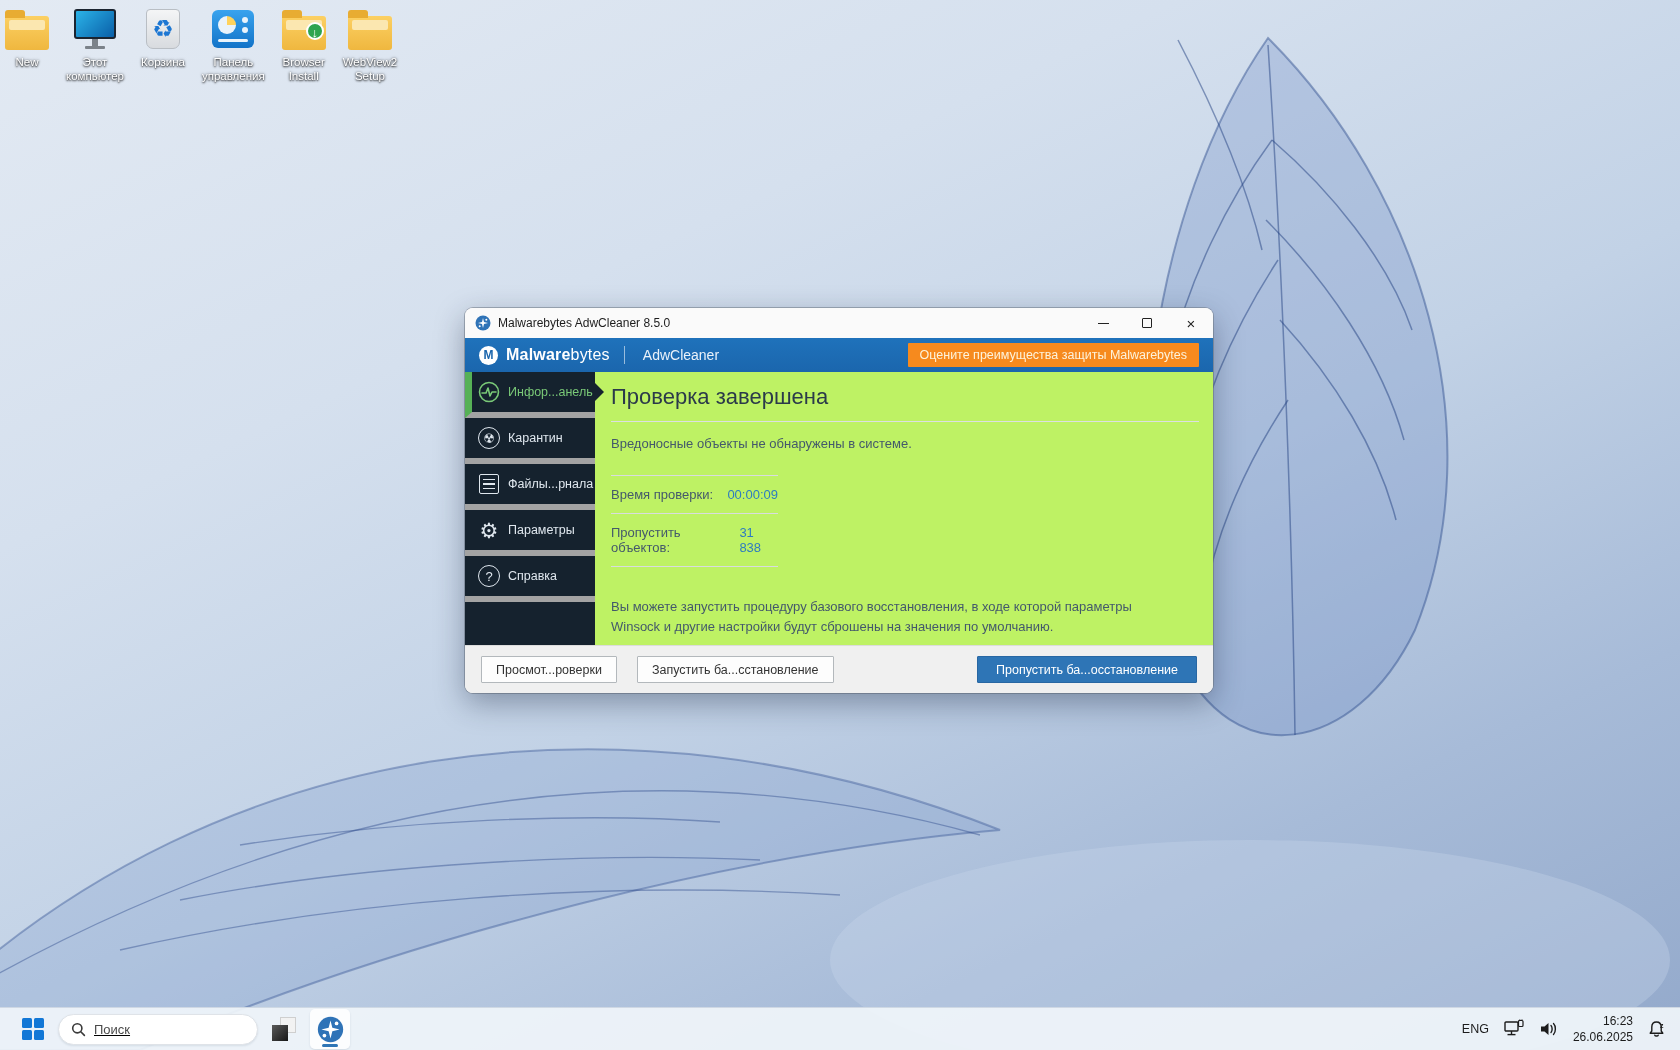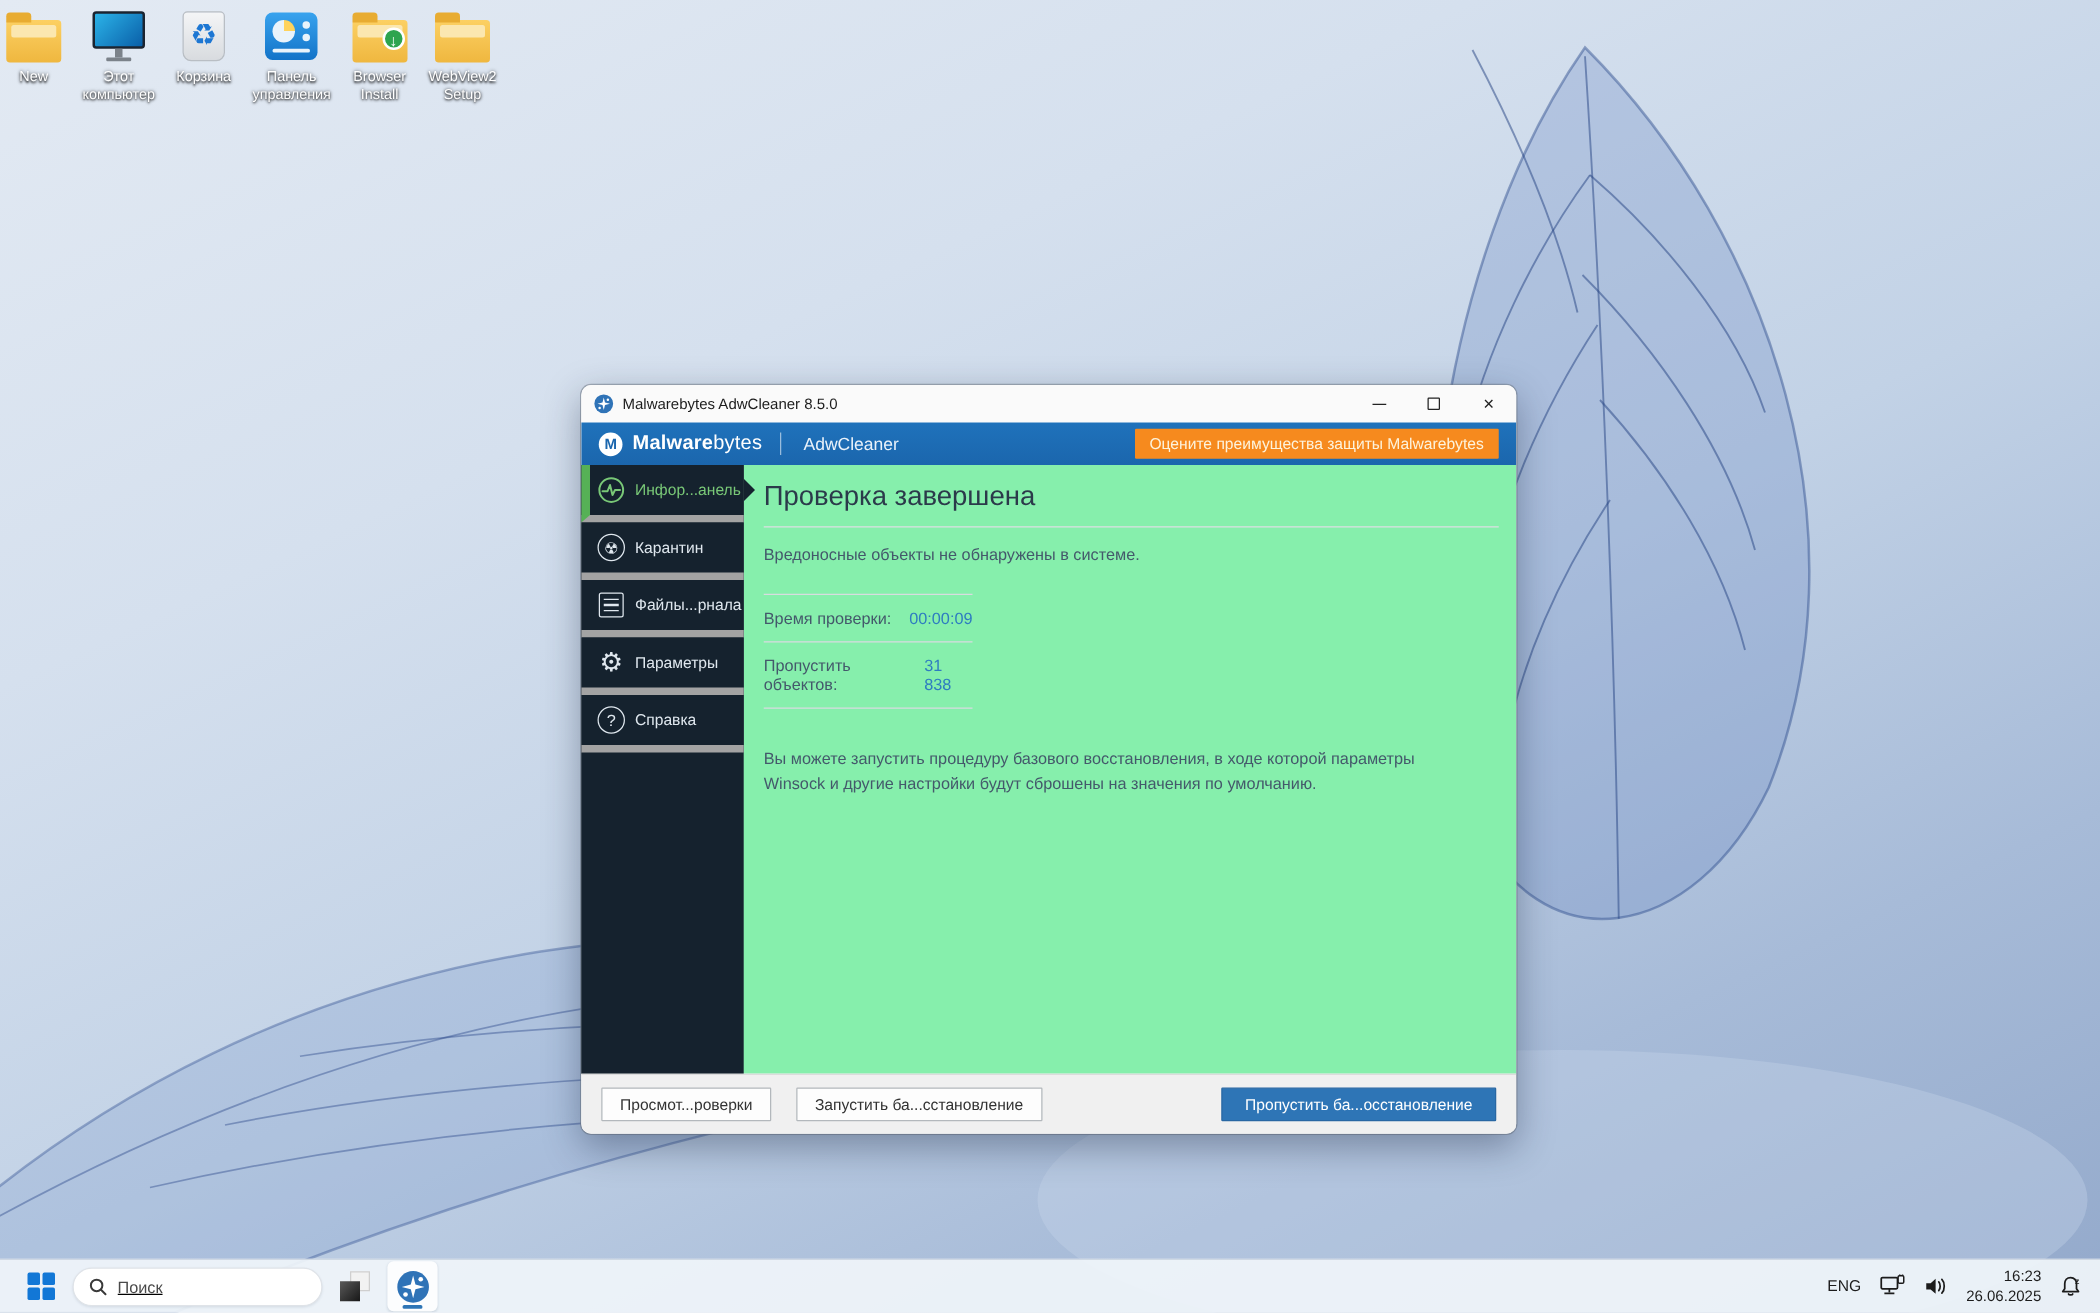--- a/index.html
+++ b/index.html
@@ -29,21 +29,21 @@
   .monitor-base { width:20px; height:3px; background:#7b828a; margin:0 auto; border-radius:1px; }
   .bin { width:34px; height:40px; background:linear-gradient(180deg,#f4f5f6,#d8dbdf); border-radius:4px 4px 7px 7px; border:1px solid #b9bec4; display:flex; align-items:center; justify-content:center; }
   .bin .glyph { color:#1d77d3; font-size:24px; line-height:1; }
   .cpanel { width:42px; height:38px; background:linear-gradient(180deg,#39a3ee,#1273c8); border-radius:6px; position:relative; }
   .cpanel .pie { position:absolute; left:6px; top:6px; width:18px; height:18px; border-radius:50%; background:conic-gradient(#ffd35c 0 90deg,#e9f3fb 90deg 360deg); }
   .cpanel .dot { position:absolute; width:6px; height:6px; border-radius:50%; background:#e9f3fb; }
   .cpanel .bar { position:absolute; left:6px; bottom:6px; width:30px; height:3px; background:#e9f3fb; border-radius:2px; }
 
   
   .win {
-    position:absolute; left:465px; top:308px; width:748px; height:599px;
+    position:absolute; left:465px; top:308px; width:748px; height:385px;
     border-radius:8px; overflow:hidden; background:#fff;
     box-shadow:0 10px 30px rgba(20,35,60,.38), 0 0 0 1px rgba(120,130,140,.55);
     display:flex; flex-direction:column;justify-content:flex-end;
   }
   .tbar { height:30px; background:#fafafa; display:flex; align-items:center; padding-left:10px; flex:0 0 auto; }
   .tbar .app-ico { width:16px; height:16px; margin-right:7px; }
   .tbar .ttl { font-size:12px; color:#1c1c1c; }
   .tbar .ctrls { margin-left:auto; display:flex; height:100%; }
   .cbtn { width:44px; height:100%; display:flex; align-items:center; justify-content:center; color:#222; cursor:pointer; }
   .cbtn .min-glyph { width:11px; height:1px; background:#222; display:block; }
@@ -75,21 +75,21 @@
   .ic .circ { width:22px; height:22px; border:1.6px solid currentColor; border-radius:50%; display:flex; align-items:center; justify-content:center; font-size:13px; }
   .ic .sq { width:20px; height:20px; border:1.6px solid currentColor; border-radius:2px; display:flex; flex-direction:column; justify-content:center; gap:3px; padding:0 3px; }
   .ic .sq i { display:block; height:1.6px; background:currentColor; }
   .ic .gear { font-size:21px; line-height:1; }
   .sitem.active { color:#79c877; border-left:7px solid #56b156; padding-left:5px; }
   .sitem.active::after {
     content:""; position:absolute; right:-9px; top:50%; margin-top:-9px;
     border-left:9px solid #15222e; border-top:9px solid transparent; border-bottom:9px solid transparent;
   }
 
-  .content { flex:1; background:#86efac; padding:12px 14px 0 16px; overflow:hidden; }
+  .content { flex:1; background:#bef264; padding:12px 14px 0 16px; overflow:hidden; }
   .ctitle { font-size:22px; font-weight:400; color:#2b3a4a; }
   .chr { border:none; border-top:1px solid #dcdfe2; margin:11px 0 0 0; }
   .csub { font-size:13px; color:#44596b; margin-top:14px; }
   .stats { width:167px; margin-top:24px; }
   .srow { display:flex; justify-content:space-between; align-items:center; border-top:1px solid #d8dcdf; padding:11px 0; }
   .stats .cap { border-top:1px solid #d8dcdf; }
   .srow .sl { font-size:13px; color:#44596b; }
   .srow .sv { font-size:13px; color:#2e7cc0; }
   .cdesc { font-size:13px; color:#44596b; line-height:1.55; margin-top:30px; width:545px; }
 

